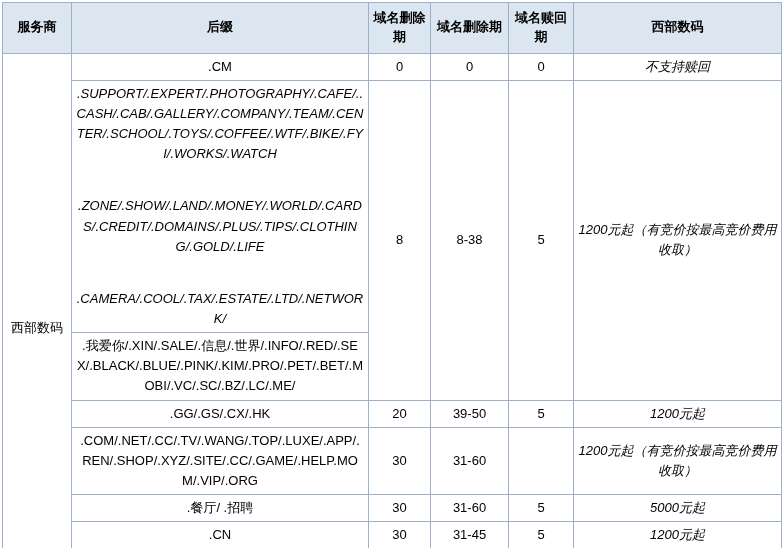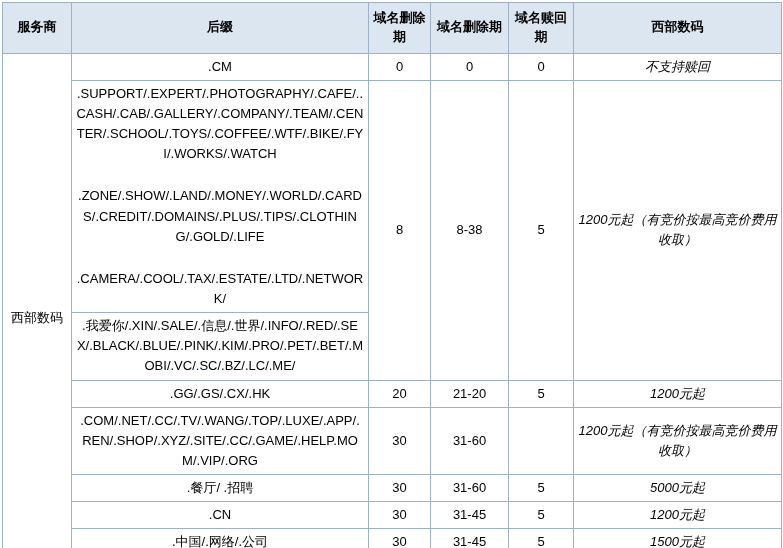--- a/index.html
+++ b/index.html
@@ -46,23 +46,24 @@
 
   td.provider-cell {
     font-weight: normal;
     padding: 0 2px;
   }
   td.suffix-cell {
     text-align: center;
   }
   .suffix-block {
     display: block;
+    font-style: italic;
   }
   .suffix-block + .suffix-block {
-    margin-top: 22px;
+    margin-top: 32px;
   }
   td.num-cell {
     font-size: 13px;
   }
   td.price-cell {
     font-size: 13px;
     font-style: italic;
   }
 </style>
 </head>
@@ -110,21 +111,21 @@
       <td class="price-cell" rowspan="2">1200元起（有竞价按最高竞价费用收取）</td>
     </tr>
 
     <tr>
       <td class="suffix-cell">.我爱你/.XIN/.SALE/.信息/.世界/.INFO/.RED/.SEX/.BLACK/.BLUE/.PINK/.KIM/.PRO/.PET/.BET/.MOBI/.VC/.SC/.BZ/.LC/.ME/</td>
     </tr>
 
     <tr>
       <td class="suffix-cell">.GG/.GS/.CX/.HK</td>
       <td class="num-cell">20</td>
-      <td class="num-cell">21-20</td>
+      <td class="num-cell">39-50</td>
       <td class="num-cell">5</td>
       <td class="price-cell">1200元起</td>
     </tr>
 
     <tr>
       <td class="suffix-cell">.COM/.NET/.CC/.TV/.WANG/.TOP/.LUXE/.APP/.REN/.SHOP/.XYZ/.SITE/.CC/.GAME/.HELP.MOM/.VIP/.ORG</td>
       <td class="num-cell">30</td>
       <td class="num-cell">31-60</td>
       <td class="num-cell"></td>
       <td class="price-cell">1200元起（有竞价按最高竞价费用收取）</td>

